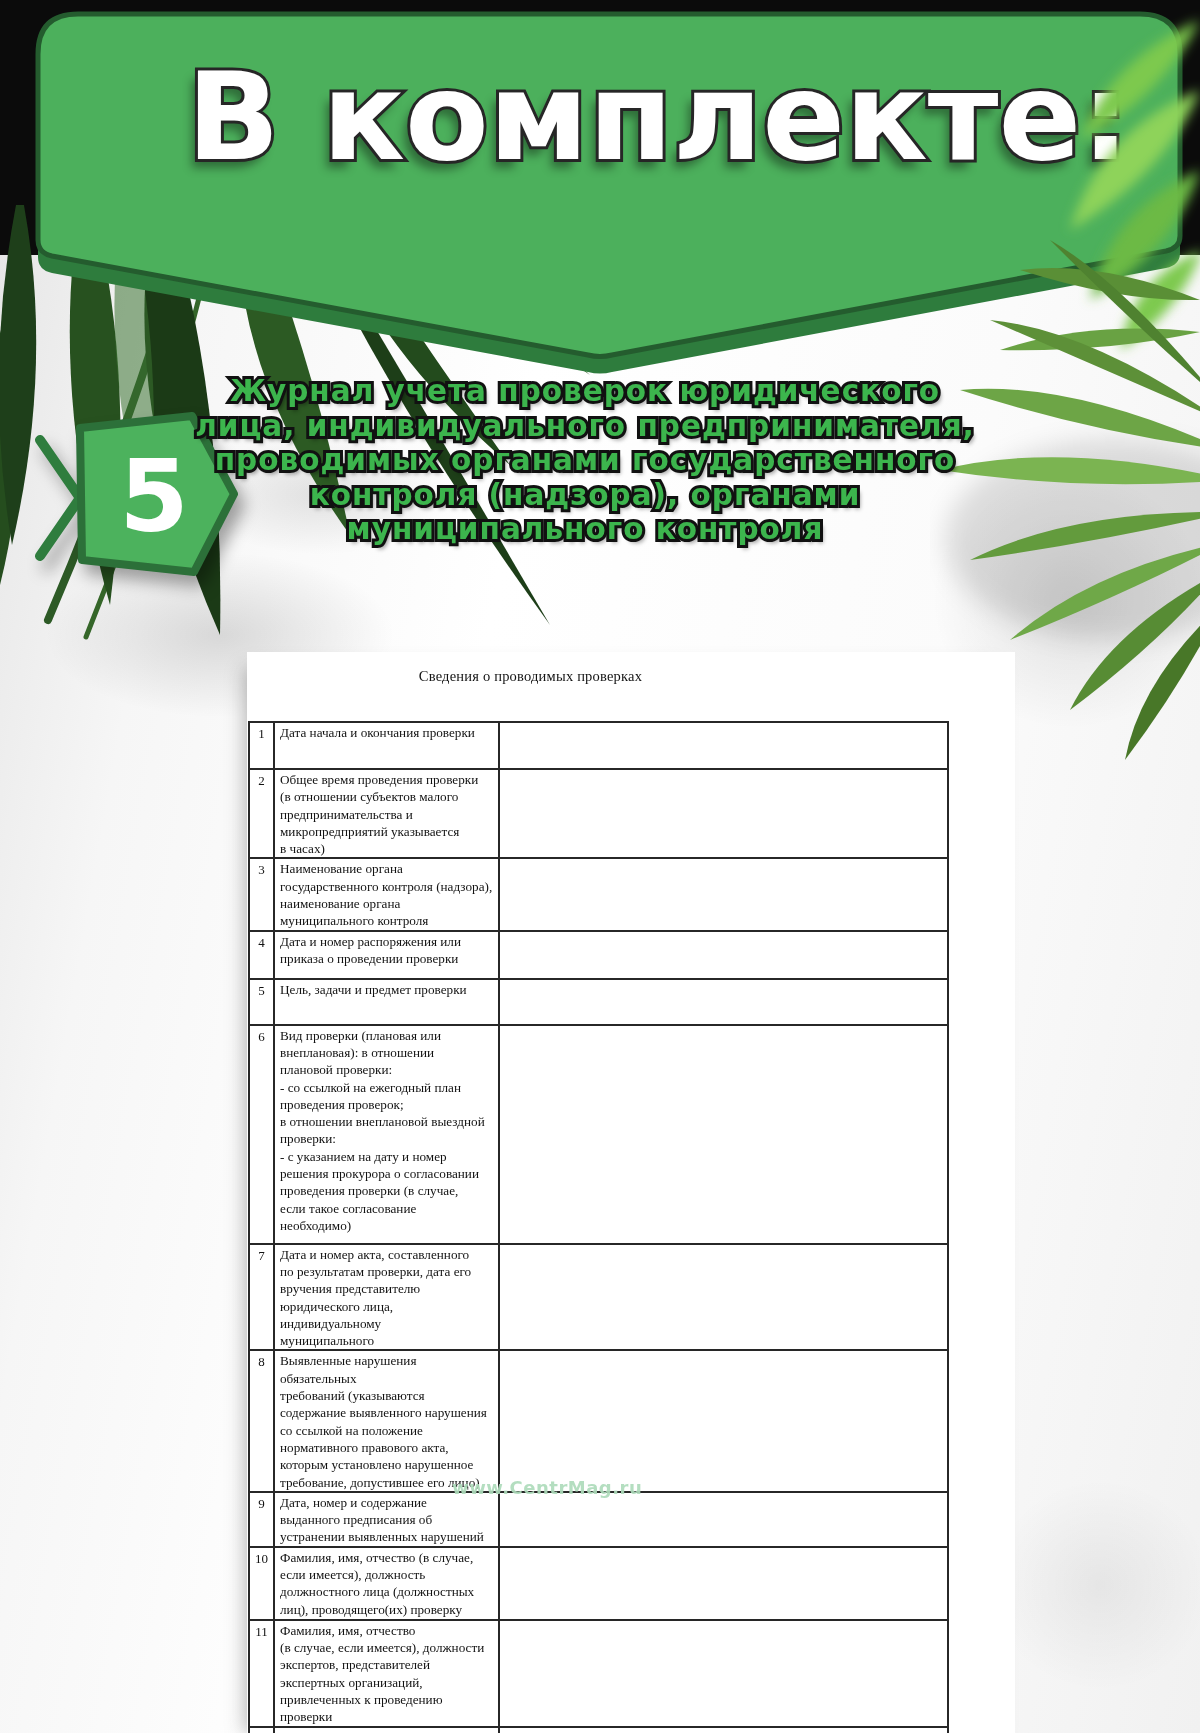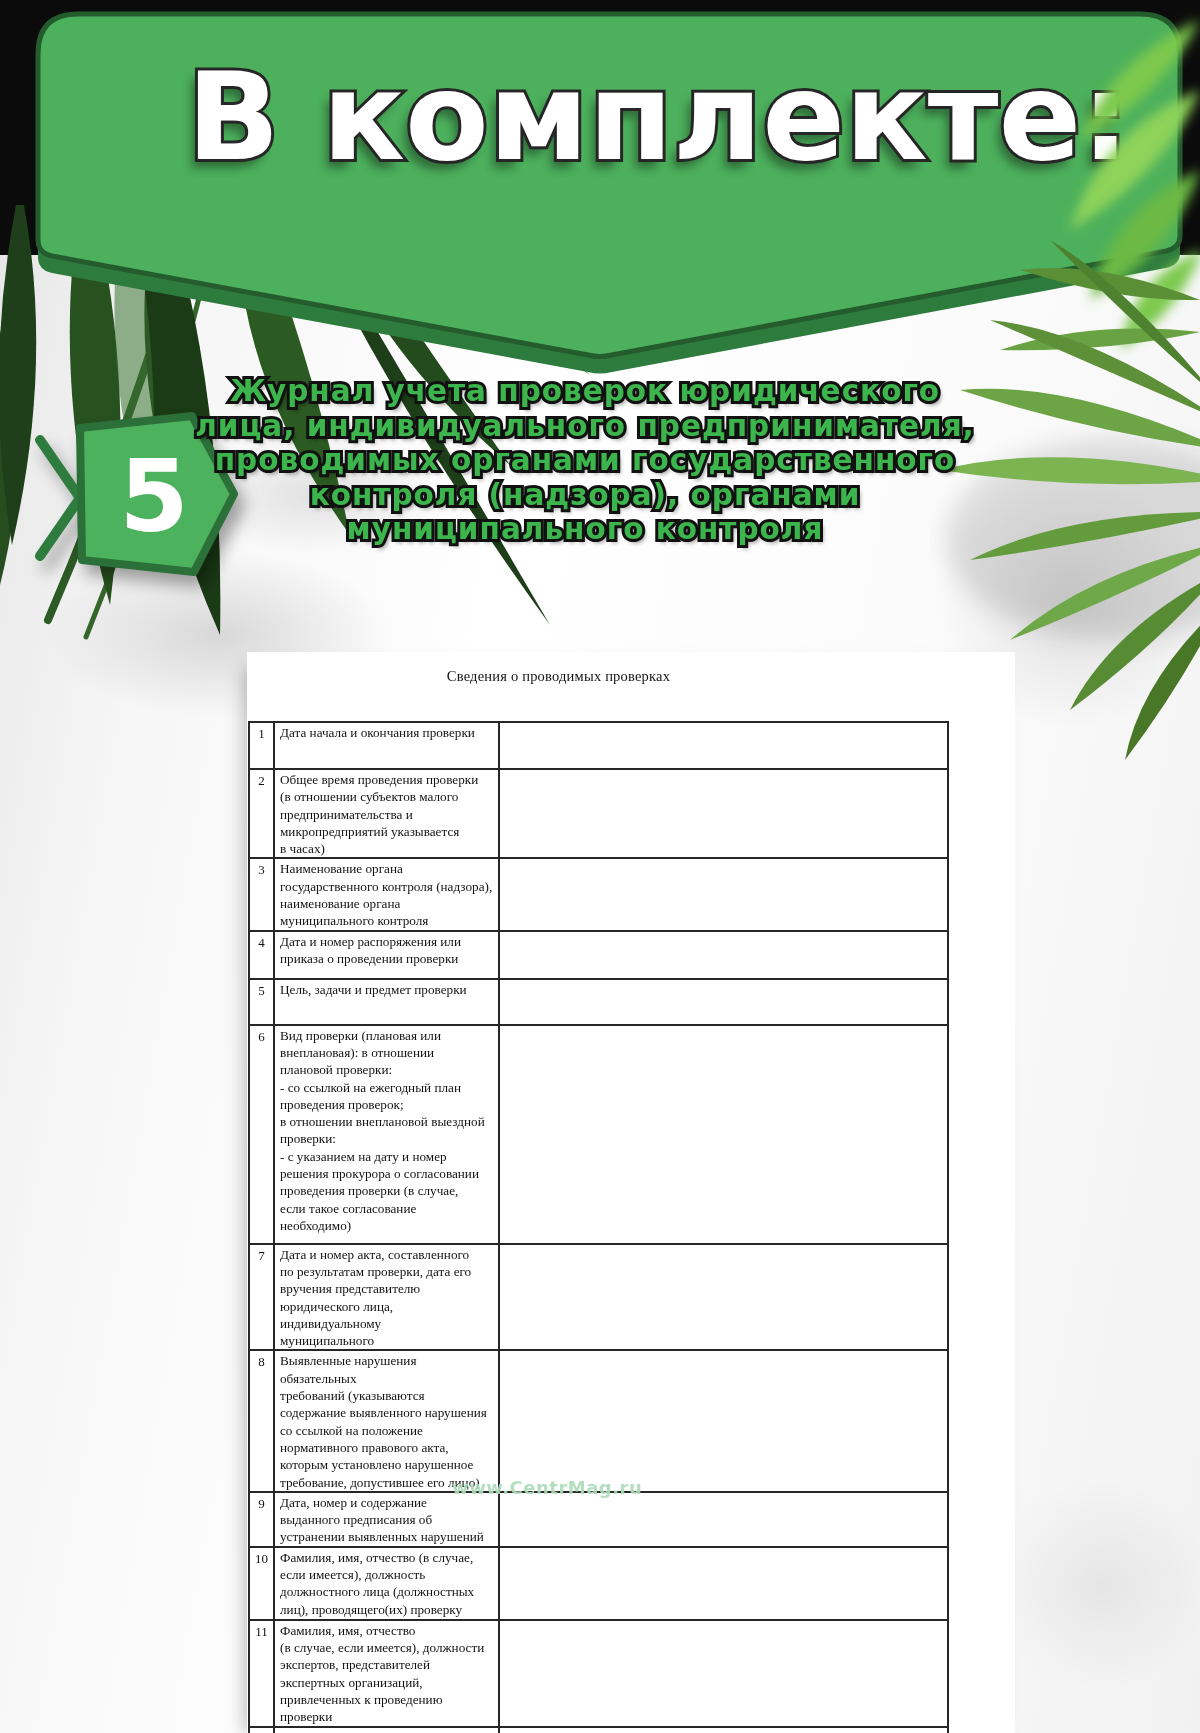--- a/index.html
+++ b/index.html
@@ -21,21 +21,21 @@
 
   
   .sheet {
     position:absolute; left:247px; top:652px; width:768px; height:1081px;
     background:#ffffff;
     box-shadow:-10px 8px 18px -8px rgba(50,50,50,.35);
   }
   .doc-title {
     position:absolute; left:248px; top:668px; width:565px;
     font-family:"Liberation Serif", serif; font-size:14.5px; color:#141414;
-    text-align:center; letter-spacing:.2px;padding-left:28px;
+    text-align:center; letter-spacing:.2px;
   }
   table.doc-table {
     position:absolute; left:248px; top:721px; width:699px;
     border-collapse:collapse; table-layout:fixed;
     font-family:"Liberation Serif", serif; font-size:13.2px; line-height:17.3px; color:#121212;
   }
   .doc-table td { border:2px solid #272727; vertical-align:top; overflow:hidden; }
   .doc-table td.num  { text-align:center; padding-top:2px; font-size:13px; }
   .doc-table td.desc { padding:1px 3px 0 5px; white-space:pre-line; }
   .doc-table tr:nth-child(1)  td { height:42px; }

